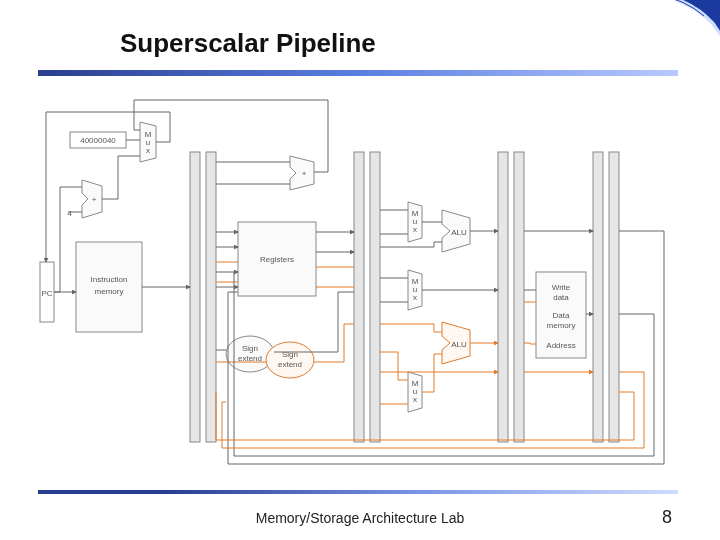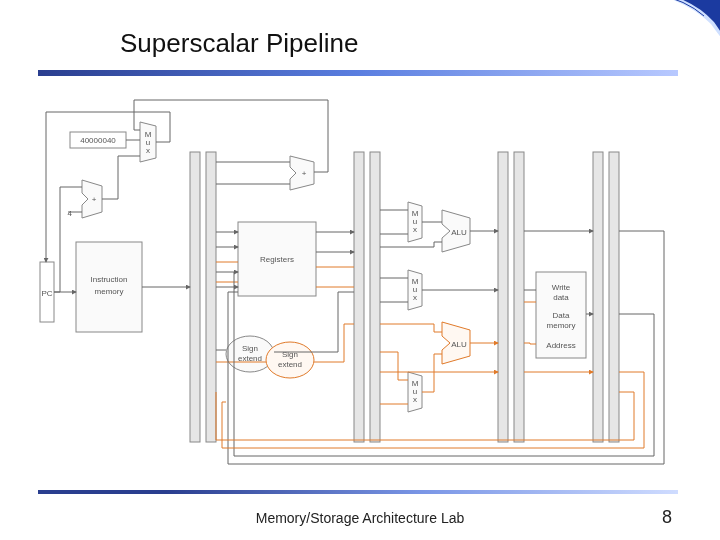--- a/index.html
+++ b/index.html
@@ -17,20 +17,21 @@
     top: -6px; right: -6px;
     width: 70px; height: 50px;
     pointer-events: none;
   }
   .title {
     position: absolute;
     top: 28px;
     left: 120px;
     font-size: 26px;
     color: #111;
+    font-weight: bold;
   }
   .title-rule {
     position: absolute;
     top: 70px; left: 38px;
     width: 640px; height: 6px;
     background: linear-gradient(to right, #2a3e8f, #5a7ee0 50%, #b8c9ff 100%);
   }
   .diagram {
     position: absolute;
     top: 92px; left: 38px;

